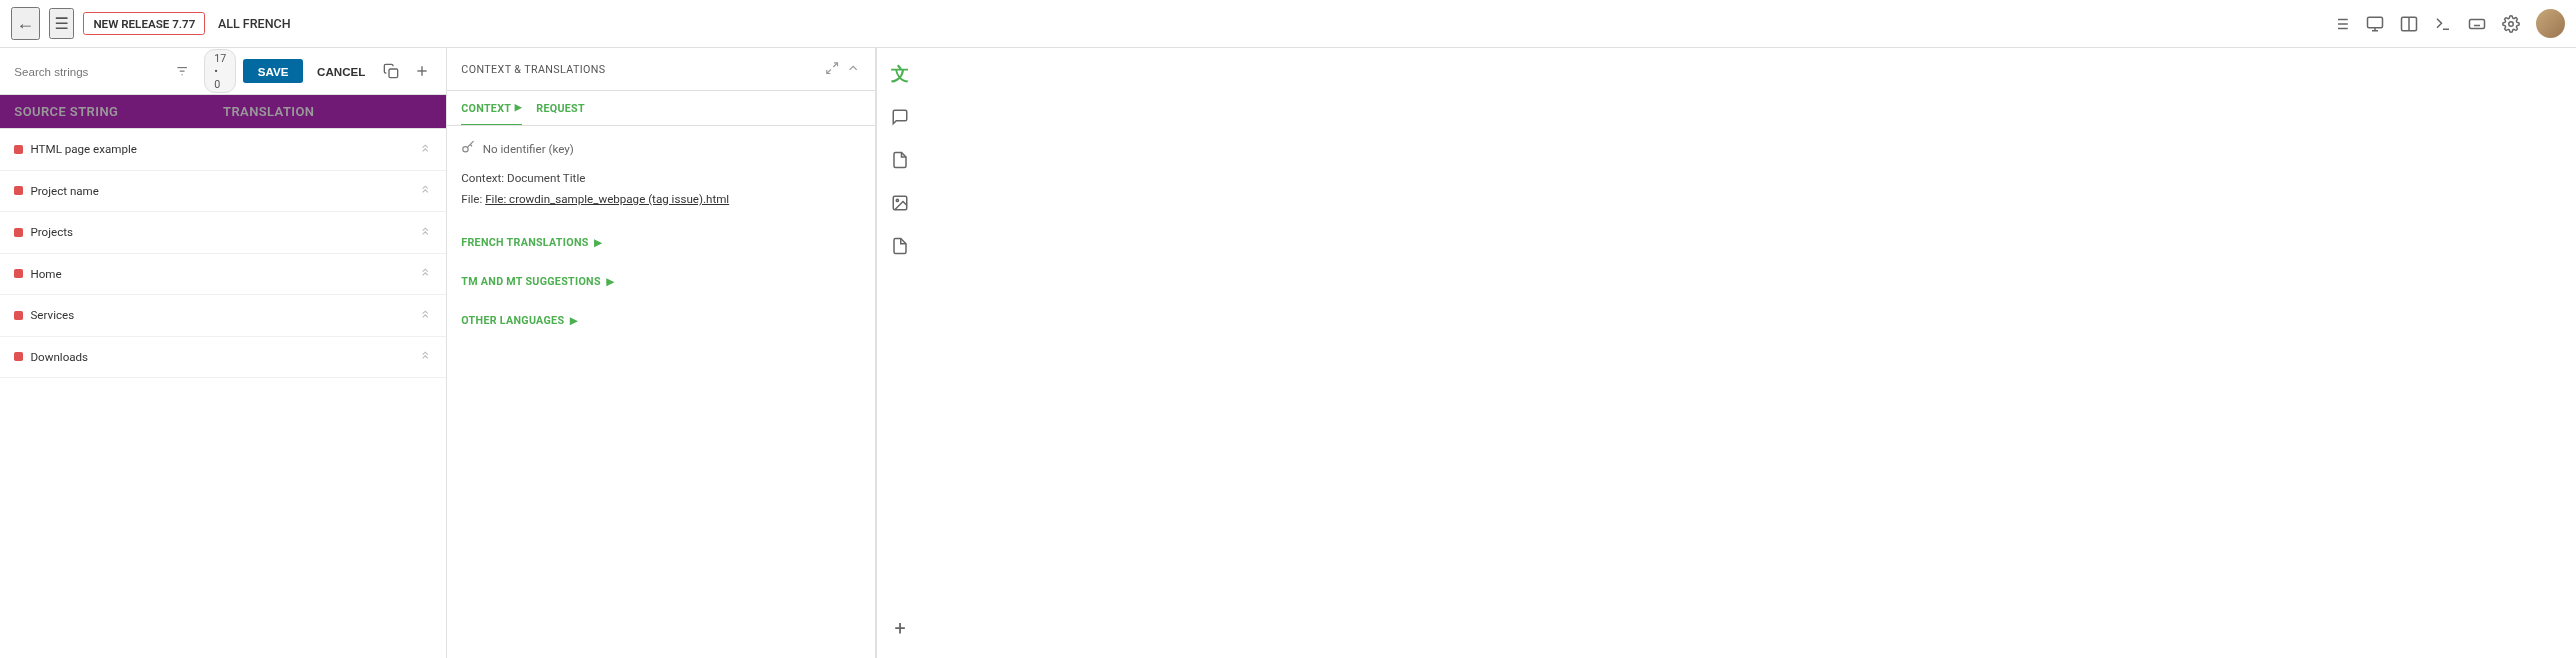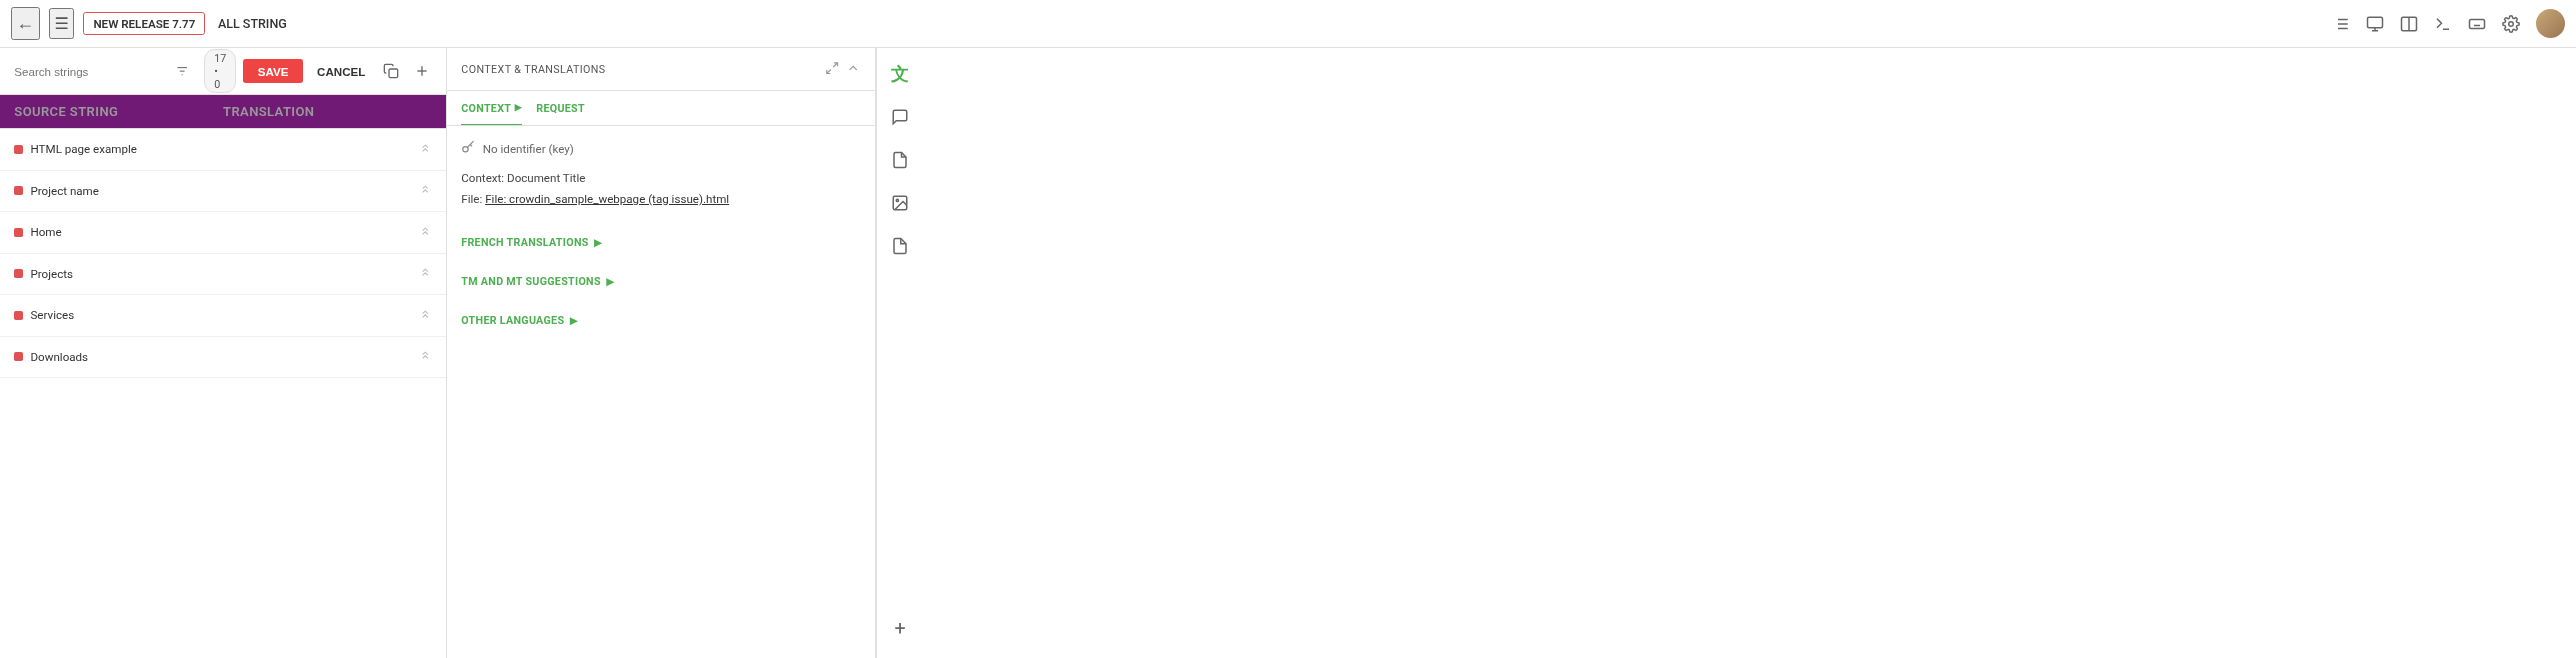--- a/index.html
+++ b/index.html
@@ -123,21 +123,21 @@
     .search-spacer { flex: 1; }
     .count-badge {
       background: #f5f5f5;
       border: 0.9px solid #ddd;
       border-radius: 10.7px;
       padding: 1.8px 9px;
       font-size: 10.7px;
       color: #555;
     }
     .save-btn {
-      background: #ef4444;
+      background: #0369a1;
       color: #fff;
       border: none;
       border-radius: 2.7px;
       padding: 5.4px 14.3px;
       font-size: 11.6px;
       font-weight: 600;
       cursor: pointer;
     }
     .cancel-btn {
       background: transparent;
@@ -354,21 +354,21 @@
 
 <div class="header">
   <div class="header-left">
     <button class="back-icon-btn">
       <span>←</span>
     </button>
     <button class="menu-icon-btn">
       <span>☰</span>
     </button>
     <div class="release-tag">NEW RELEASE 7.77</div>
-    <span class="all-strings-label">ALL STRING</span>
+    <span class="all-strings-label">ALL FRENCH</span>
   </div>
   <div class="header-spacer"></div>
   <div class="header-icons">
 
     <span class="header-icon">
       <svg width="18" height="18" viewBox="0 0 24 24" fill="none" stroke="currentColor" stroke-width="2">
         <line x1="8" y1="6" x2="21" y2="6"></line>
           <line x1="8" y1="12" x2="21" y2="12"></line>
           <line x1="8" y1="18" x2="21" y2="18"></line>
         <line x1="3" y1="6" x2="3.01" y2="6"></line>
@@ -482,32 +482,32 @@
         <span class="sort-icon">
           <svg width="12.5" height="12.5" viewBox="0 0 24 24" fill="none" stroke="currentColor" stroke-width="2">
             <polyline points="17 11 12 6 7 11"></polyline>
               <polyline points="17 18 12 13 7 18"></polyline>
           </svg>
         </span>
       </div>
 
       <div class="string-row">
         <span class="string-dot"></span>
-        <span class="string-text">Home</span>
+        <span class="string-text">Projects</span>
         <span class="sort-icon">
           <svg width="12.5" height="12.5" viewBox="0 0 24 24" fill="none" stroke="currentColor" stroke-width="2">
             <polyline points="17 11 12 6 7 11"></polyline>
               <polyline points="17 18 12 13 7 18"></polyline>
           </svg>
         </span>
       </div>
 
       <div class="string-row">
         <span class="string-dot"></span>
-        <span class="string-text">Projects</span>
+        <span class="string-text">Home</span>
         <span class="sort-icon">
           <svg width="12.5" height="12.5" viewBox="0 0 24 24" fill="none" stroke="currentColor" stroke-width="2">
             <polyline points="17 11 12 6 7 11"></polyline>
               <polyline points="17 18 12 13 7 18"></polyline>
           </svg>
         </span>
       </div>
 
       <div class="string-row">
         <span class="string-dot"></span>

